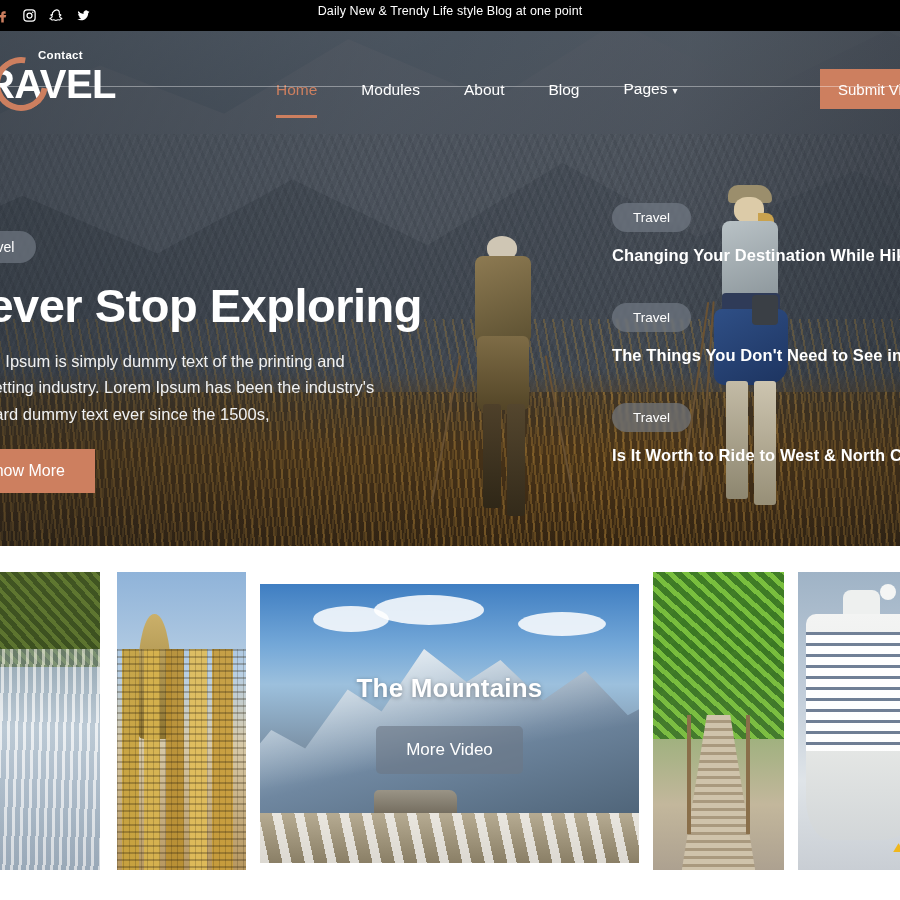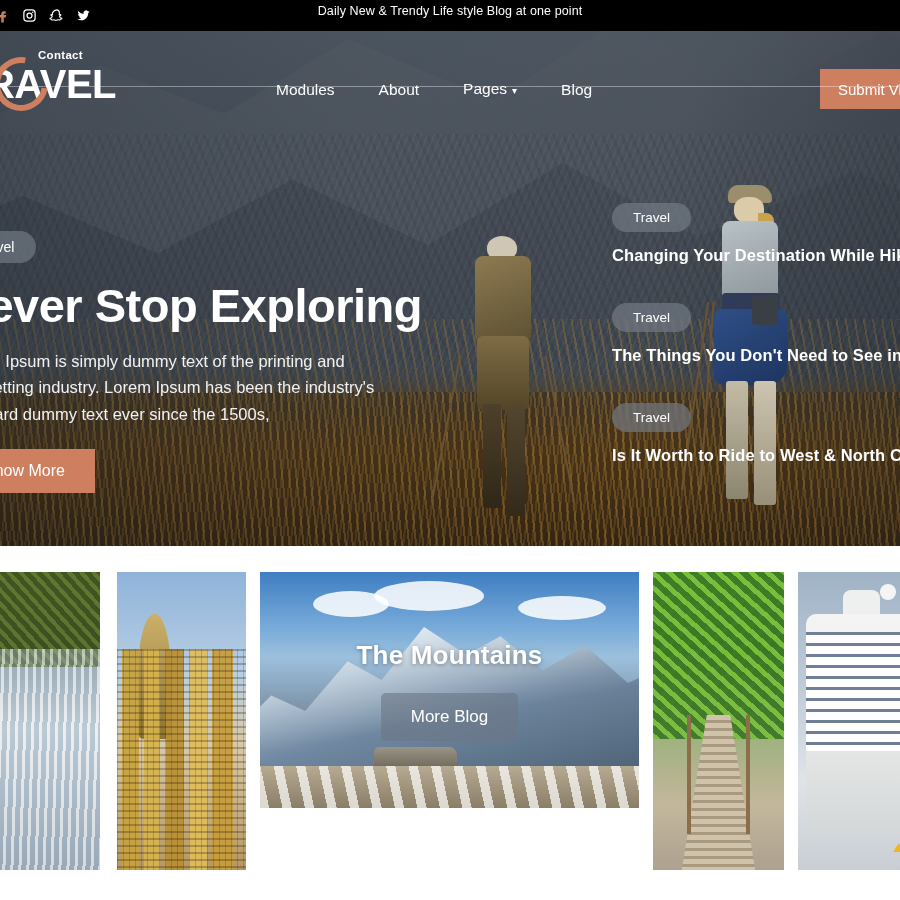--- a/index.html
+++ b/index.html
@@ -193,21 +193,21 @@
 
   
   .gallery {
     position:absolute; top:572px; left:0; width:900px; height:300px;
   }
   .gcard {
     position:absolute; top:0; overflow:hidden;
     background:#cfd6de;
   }
   .gcard .img { position:absolute; inset:0; }
-  .gcard.center { top:0; height:236px; }
+  .gcard.center { top:12px; height:279px; }
   .gcard .overlay {
     position:absolute; inset:0;
     display:flex; flex-direction:column;
     align-items:center; justify-content:center;
     gap:22px;
   }
   .g-title {
     font-size:26px; font-weight:bold; color:#ffffff;
     text-shadow:0 1px 4px rgba(0,0,0,.35);
     letter-spacing:.2px;
@@ -409,24 +409,25 @@
 </div>
 
 <div class="header">
   <div class="logo">
     <div class="arc"></div>
     <div class="word">TRAVEL</div>
     <div class="tagword">Contact</div>
   </div>
 
   <nav class="nav">
+    <a href="#" class="active"><span>Home</span></a>
     <a href="#"><span>Modules</span></a>
     <a href="#"><span>About</span></a>
+    <a href="#"><span>Blog</span></a>
     <a href="#"><span>Pages</span><span class="caret">▾</span></a>
-    <a href="#"><span>Blog</span></a>
   </nav>
 
   <button class="submit-btn">Submit Video</button>
 </div>
 <div class="header-underline"></div>
 
 <div class="gallery">
 
   <div class="gcard" style="left:-30px;width:130px;height:298px;">
     <div class="img art-waterfall">
@@ -449,21 +450,21 @@
       <div class="cloud" style="left:30%;top:4%;width:110px;height:30px;"></div>
       <div class="cloud" style="left:68%;top:10%;width:88px;height:24px;"></div>
       <div class="peak"></div>
         <div class="snow"></div>
       <div class="ledge"></div>
       <div class="ground"></div>
         <div class="snowpatch"></div>
     </div>
     <div class="overlay">
       <div class="g-title">The Mountains</div>
-      <button class="more-btn">More Blog</button>
+      <button class="more-btn">More Video</button>
     </div>
   </div>
 
   <div class="gcard" style="left:653px;width:131px;height:298px;">
     <div class="img art-forest">
       <div class="canopy"></div>
       <div class="deck"></div>
       <div class="rail" style="left:26%;"></div>
       <div class="rail" style="right:26%;"></div>
     </div>

